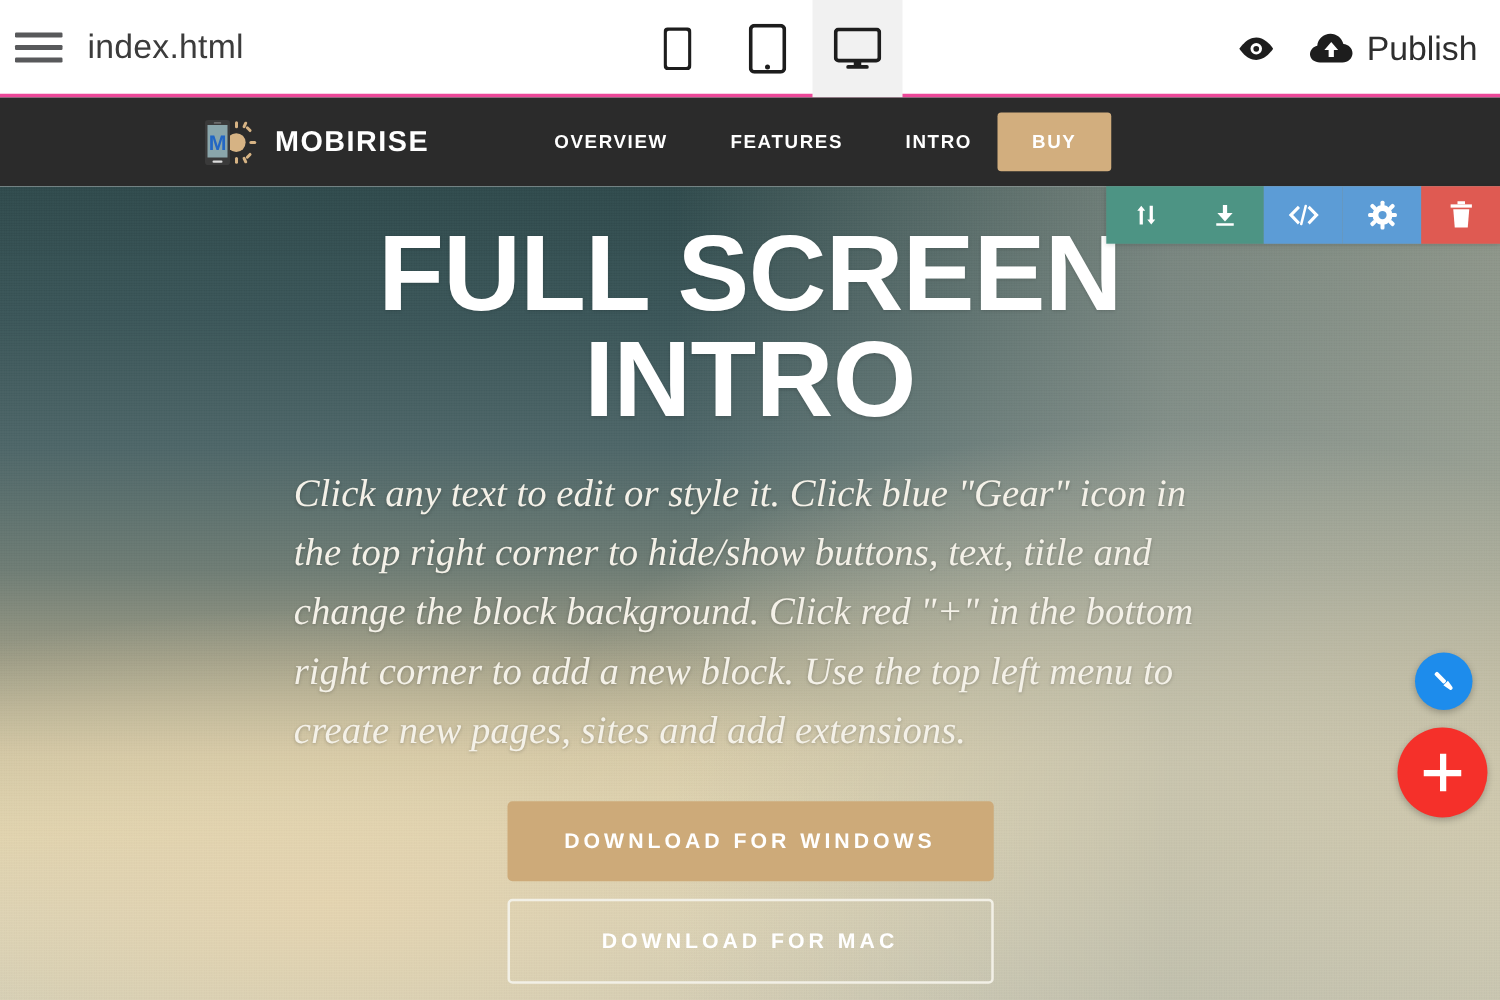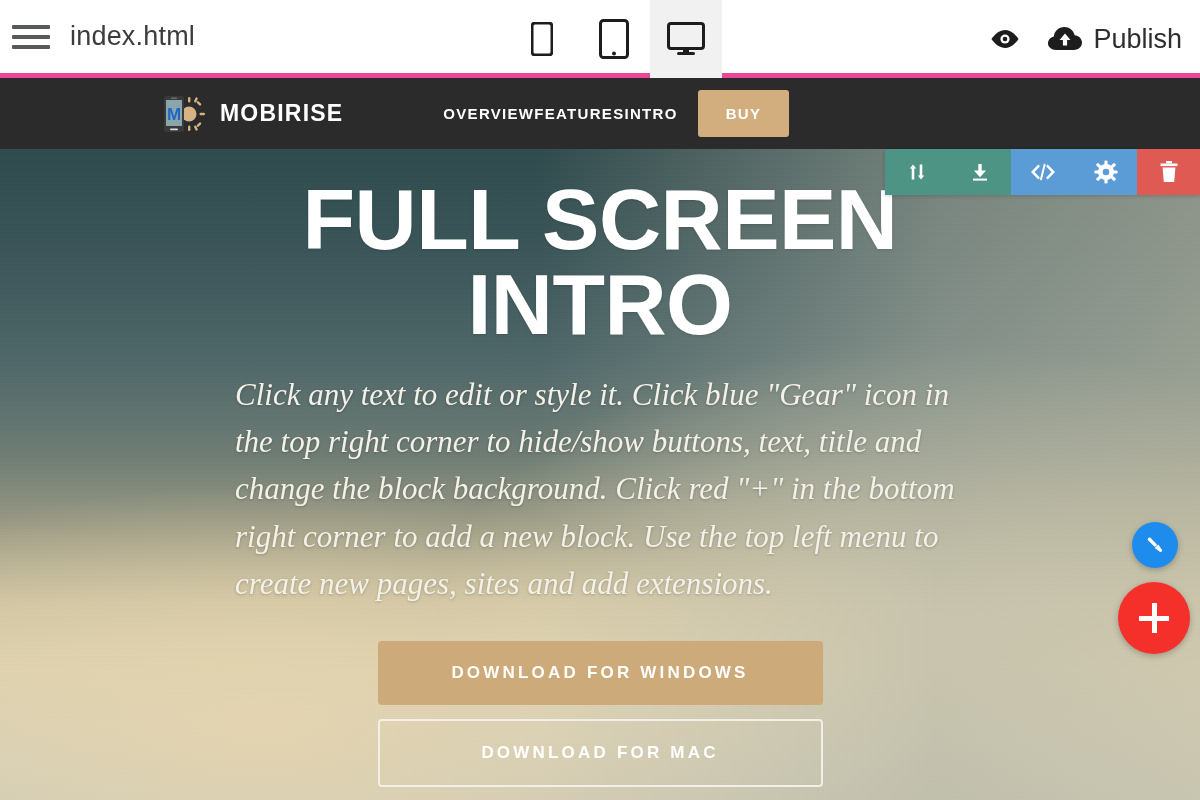--- a/index.html
+++ b/index.html
@@ -19,21 +19,21 @@
     overflow: hidden;
   }
 
   
   .topbar {
     position: absolute;
     top: 0; left: 0;
     width: 1200px;
     height: 78px;
     background: #ffffff;
-    border-bottom: 5px solid #ec4899;
+    border-bottom: 3px solid #ec4899;
     display: flex;
     align-items: center;
   }
 
   .topbar-left {
     display: flex;
     align-items: center;
     padding-left: 12px;
     flex: 0 0 auto;
   }
@@ -138,20 +138,21 @@
     font-size: 23px;
     font-weight: bold;
     letter-spacing: 1.2px;
     white-space: nowrap;
   }
 
   .nav-links {
     display: flex;
     align-items: center;
     margin-left: 100px;
+    gap: 50px;
   }
   .nav-link {
     color: #ffffff;
     font-size: 15px;
     font-weight: bold;
     letter-spacing: 1.3px;
     text-decoration: none;
     white-space: nowrap;
     cursor: pointer;
   }
@@ -258,21 +259,21 @@
   }
 
   .hero-buttons {
     margin-top: 34px;
     display: flex;
     flex-direction: column;
     align-items: center;
     gap: 14px;
   }
   .cta {
-    width: 445px;
+    width: 389px;
     text-align: center;
     font-size: 17px;
     font-weight: bold;
     letter-spacing: 3.2px;
     padding: 22px 10px;
     border-radius: 4px;
     cursor: pointer;
     font-family: "Liberation Sans", sans-serif;
     white-space: nowrap;
   }

